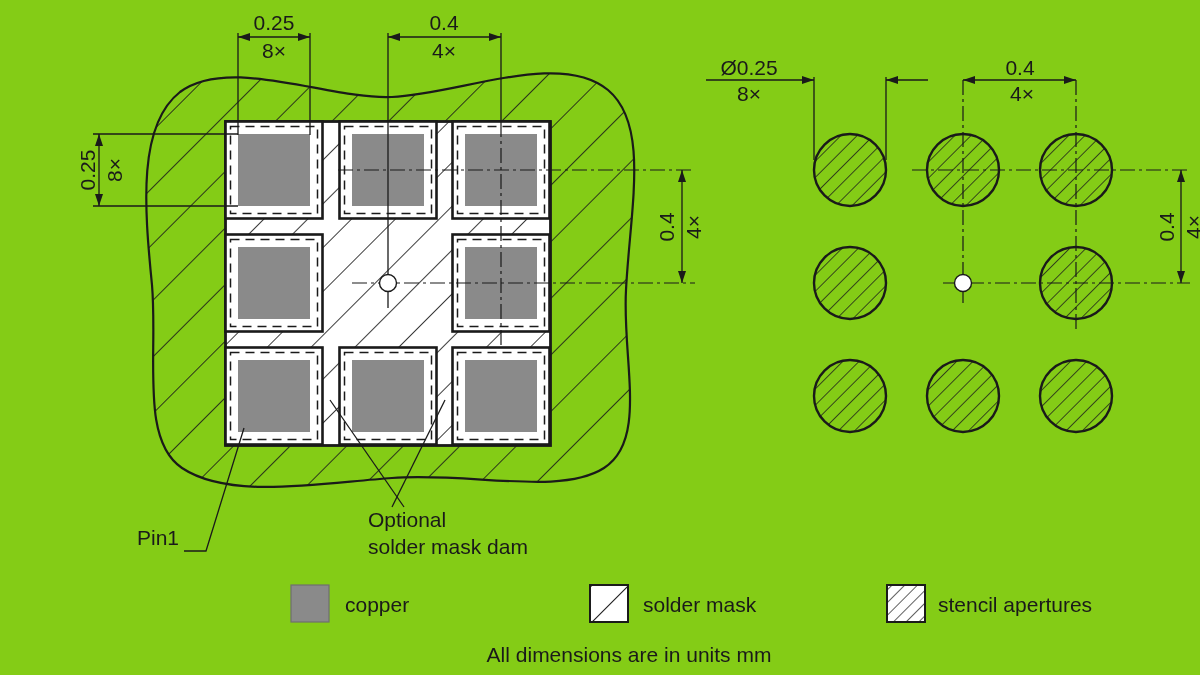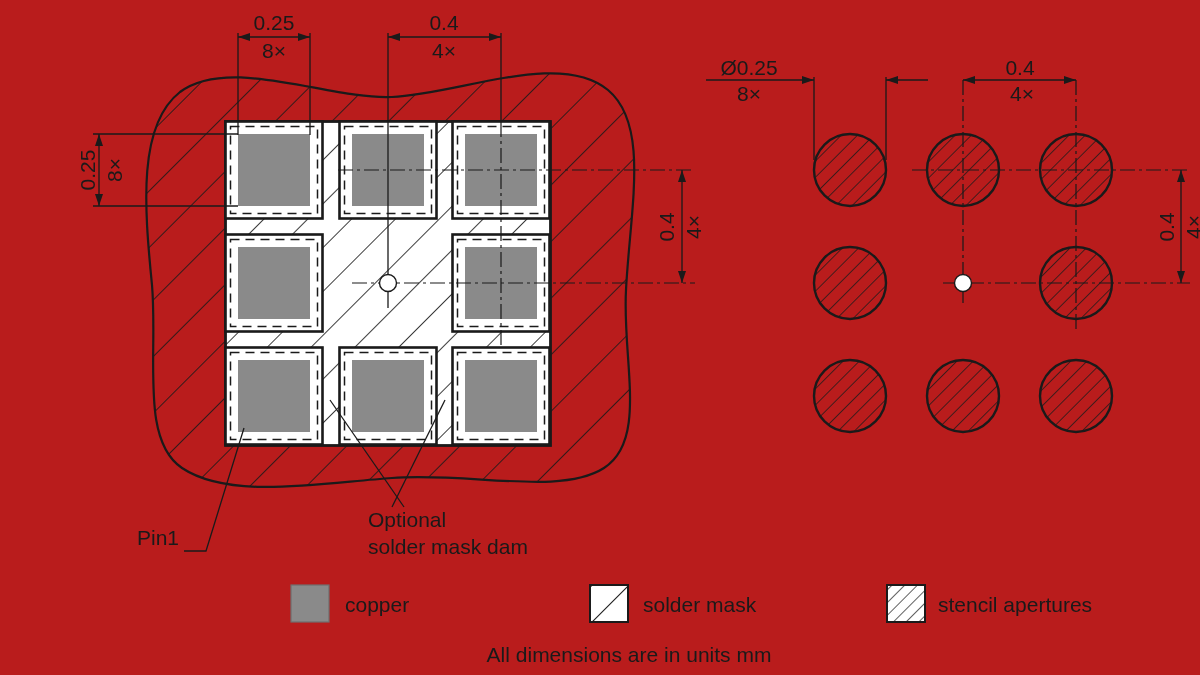--- a/index.html
+++ b/index.html
@@ -1,16 +1,16 @@
 <!DOCTYPE html>
 <html><head>
 <meta charset="utf-8">
 <style>
   html,body{margin:0;padding:0;background:#fff;}
-  .canvas{position:relative;width:1200px;height:675px;background:#b91c1c;overflow:hidden;
+  .canvas{position:relative;width:1200px;height:675px;background:#84cc16;overflow:hidden;
           font-family:"Liberation Sans",sans-serif;}
   svg{display:block;}
   .t{font-family:"Liberation Sans",sans-serif;font-size:21px;fill:#1a1a1a;}
   .blob{stroke:#1a1a1a;stroke-width:2.2;}
   .bigbox{stroke:#1a1a1a;stroke-width:2.8;}
   .cellbox{fill:#ffffff;stroke:#1a1a1a;stroke-width:2.6;}
   .dashbox{fill:none;stroke:#1a1a1a;stroke-width:1.5;stroke-dasharray:9 6;}
   .pad{fill:#8a8a8a;}
   .thin{stroke:#1a1a1a;stroke-width:1.3;fill:none;}
   .cl{stroke:#1a1a1a;stroke-width:1.2;fill:none;stroke-dasharray:15 4 3 4;}

